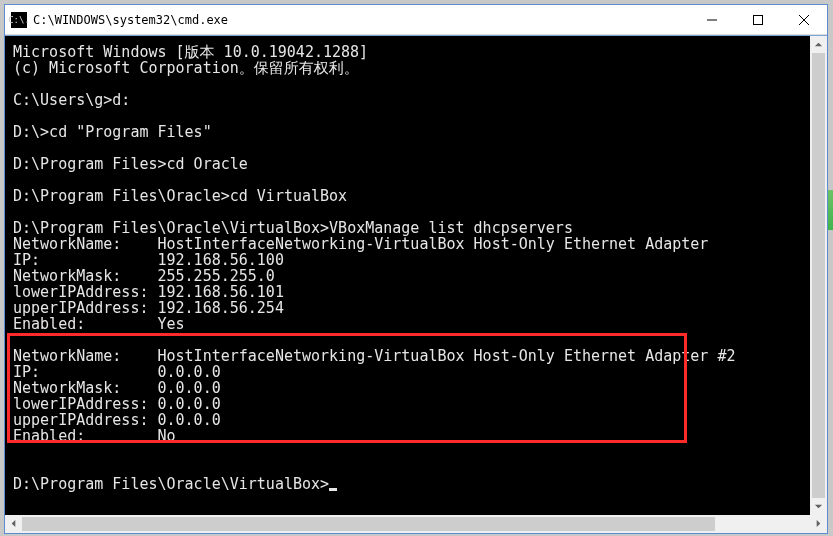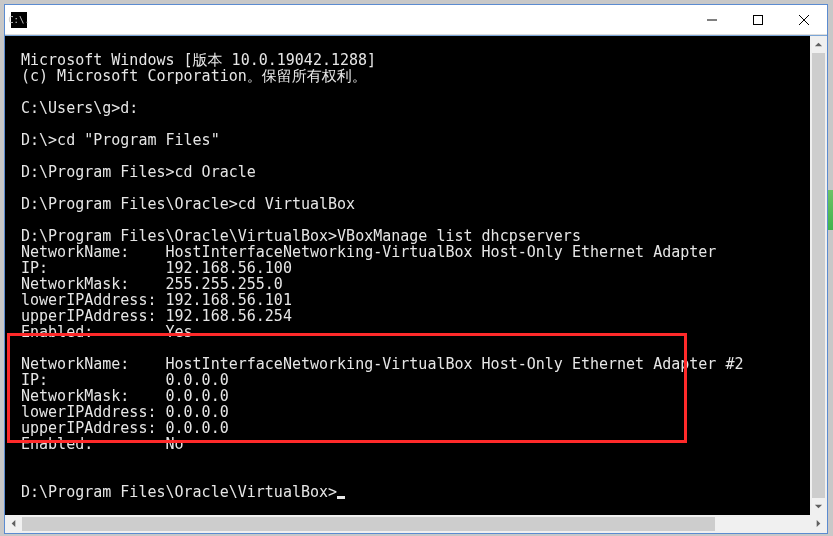--- a/index.html
+++ b/index.html
@@ -42,21 +42,21 @@
     border-top: 1px solid #7aa5d6;
   }
   .terminal {
     position: absolute; left: 0; top: 0; right: 17px; bottom: 18px;
     background: #000;
     color: #e6e6e6;
     font-size: 15px;
     line-height: 16px;
     font-family: "NSimSun","SimSun","MS Gothic","Consolas",monospace;
     white-space: pre;
-    padding: 16px;
+    padding: 8px;
     overflow: hidden;
   }
   .terminal .line { display: block; height: 16px; }
   .hl-box {
     position: absolute;
     border: 3px solid #ff2a2a;
     pointer-events: none;
   }
   .cursor {
     display: inline-block;
@@ -101,20 +101,21 @@
     width: 5px; height: 40px;
     background: linear-gradient(#6ec267, #41b44e);
   }
 </style>
 </head>
 <body>
 
 <div class="window">
   <div class="titlebar">
     <span class="icon">C:\.</span>
+    <span class="title">C:\WINDOWS\system32\cmd.exe</span>
     <span class="spacer"></span>
     <div class="winbtn">
       <svg viewBox="0 0 10 10">
           <line x1="0" y1="5" x2="10" y2="5"></line>
         </svg>
     </div>
     <div class="winbtn">
       <svg viewBox="0 0 10 10">
           <rect x="0.5" y="0.5" width="9" height="9"></rect>
         </svg>

